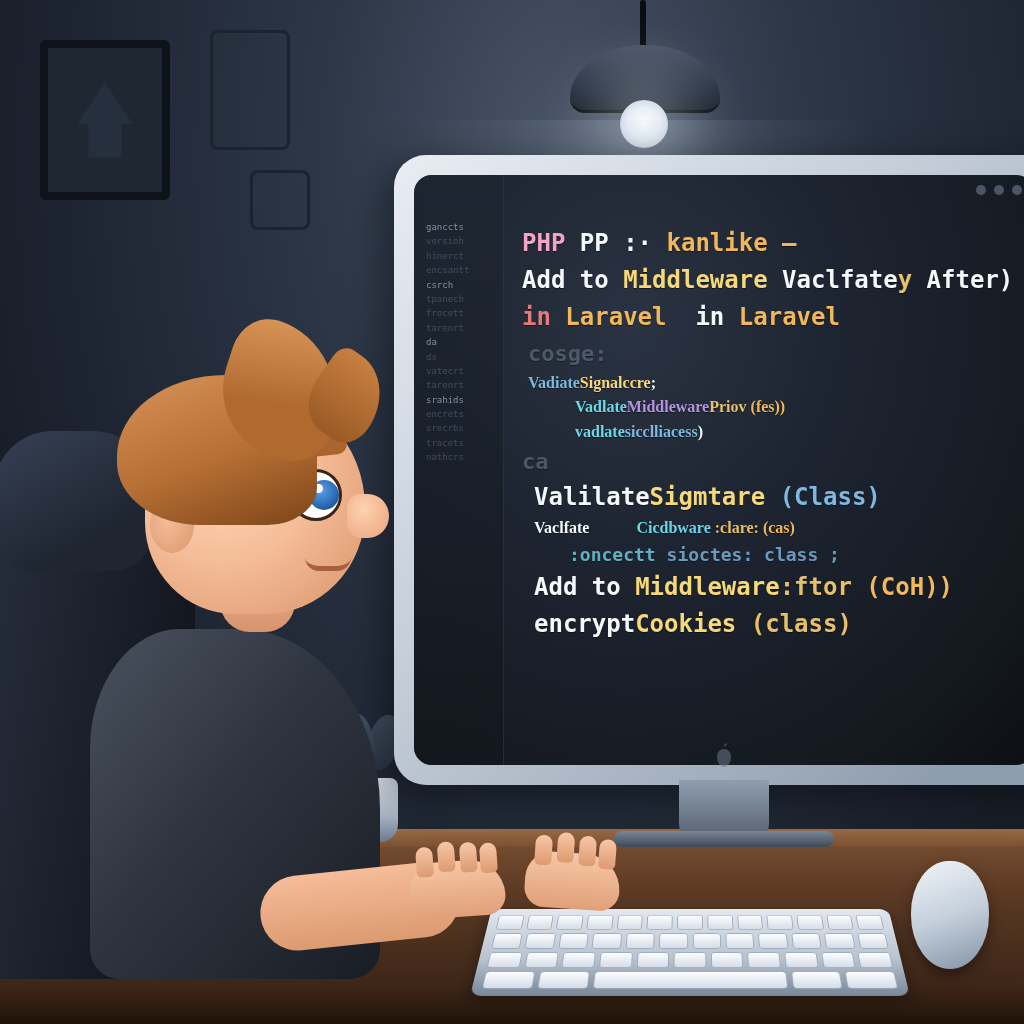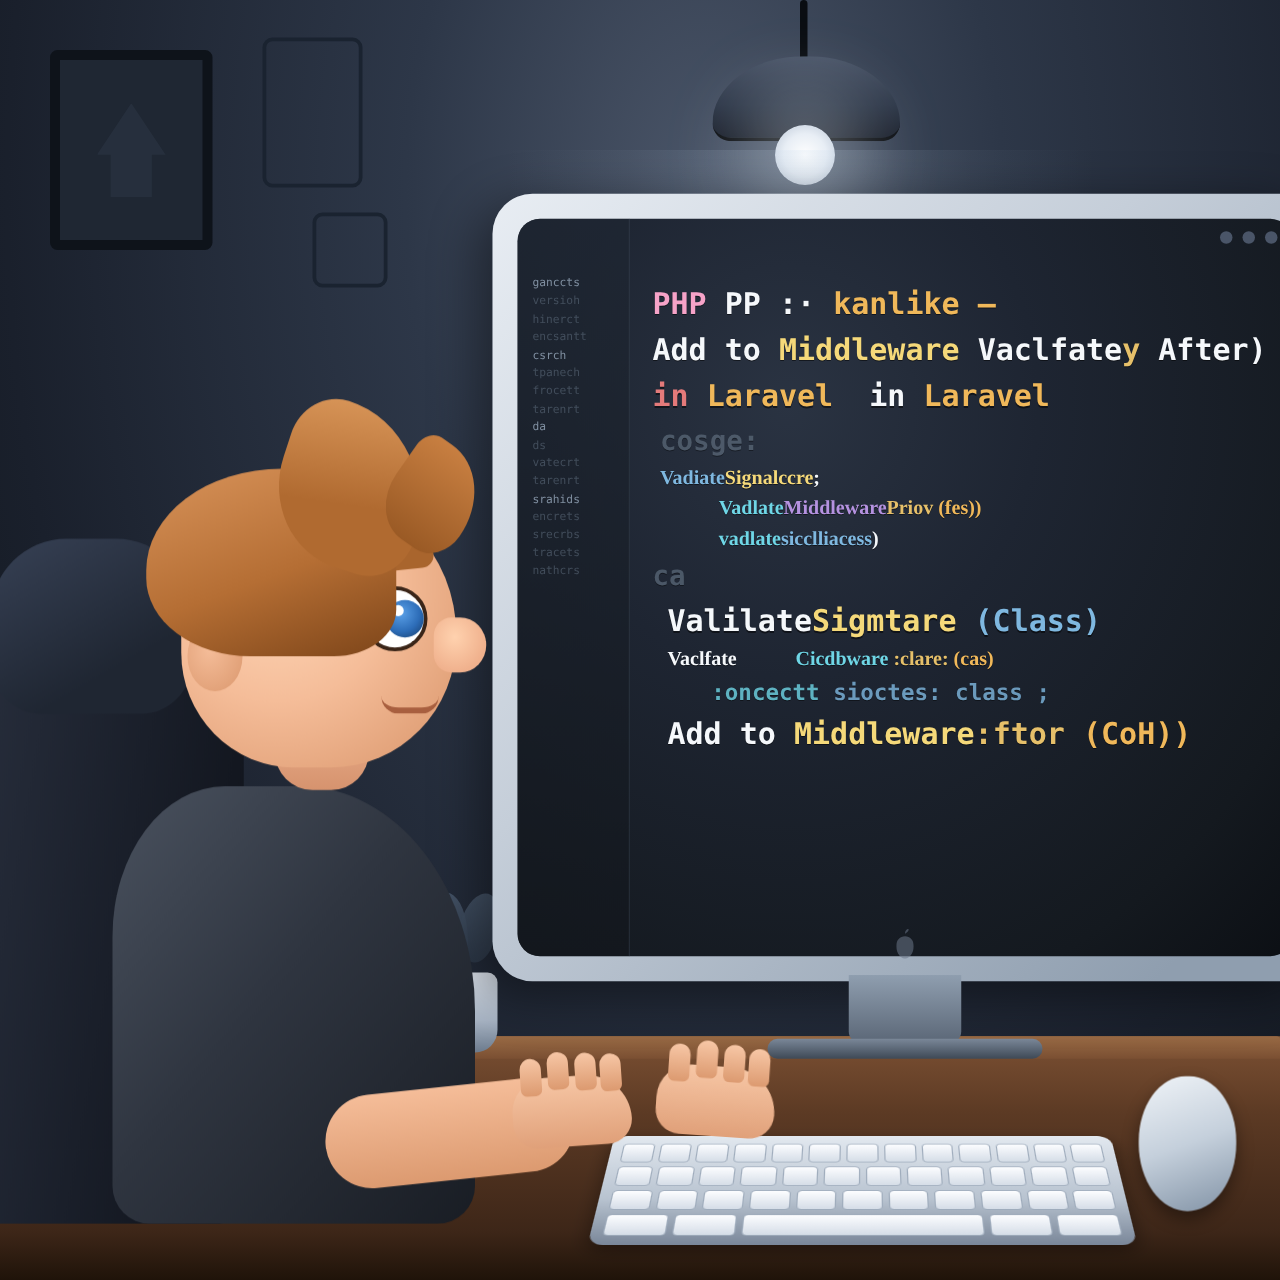--- a/index.html
+++ b/index.html
@@ -504,20 +504,24 @@
       </div>
       <div class="code-line xs">
         <span class="c-cyan">:oncectt</span>
         <span class="c-blue">sioctes: class ;</span>
       </div>
       <div class="code-line pad1">
         <span class="c-white">Add to</span>
         <span class="c-yellow">Middleware</span><span class="c-gold">:ftor</span>
         <span class="c-orange">(CoH))</span>
       </div>
+      <div class="code-line pad1">
+        <span class="c-white">encrypt</span><span class="c-yellow">Cookies</span>
+        <span class="c-gold">(class)</span>
+      </div>
     </div>
   </div>
   <div class="apple-logo"></div>
   <div class="monitor-stand"></div>
   <div class="monitor-foot"></div>
 </div>
 
 <div class="keyboard">
   <div class="krow">
       <div class="key"></div>

